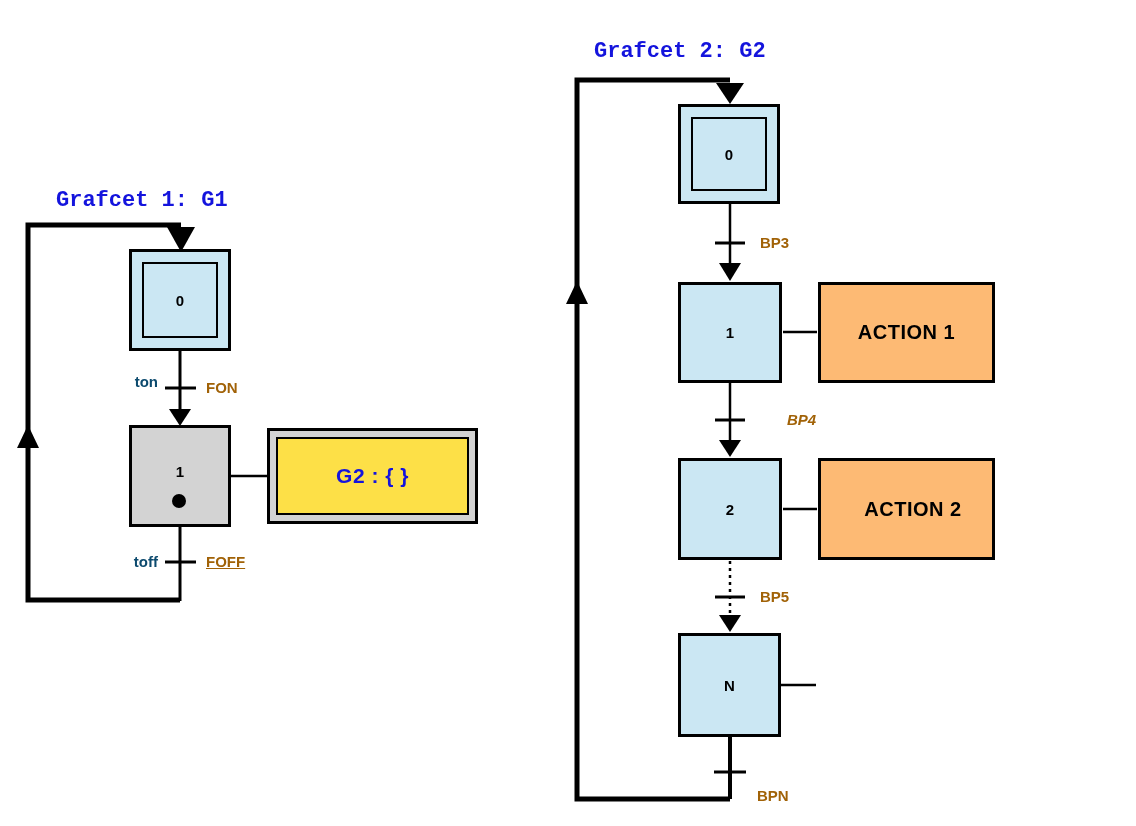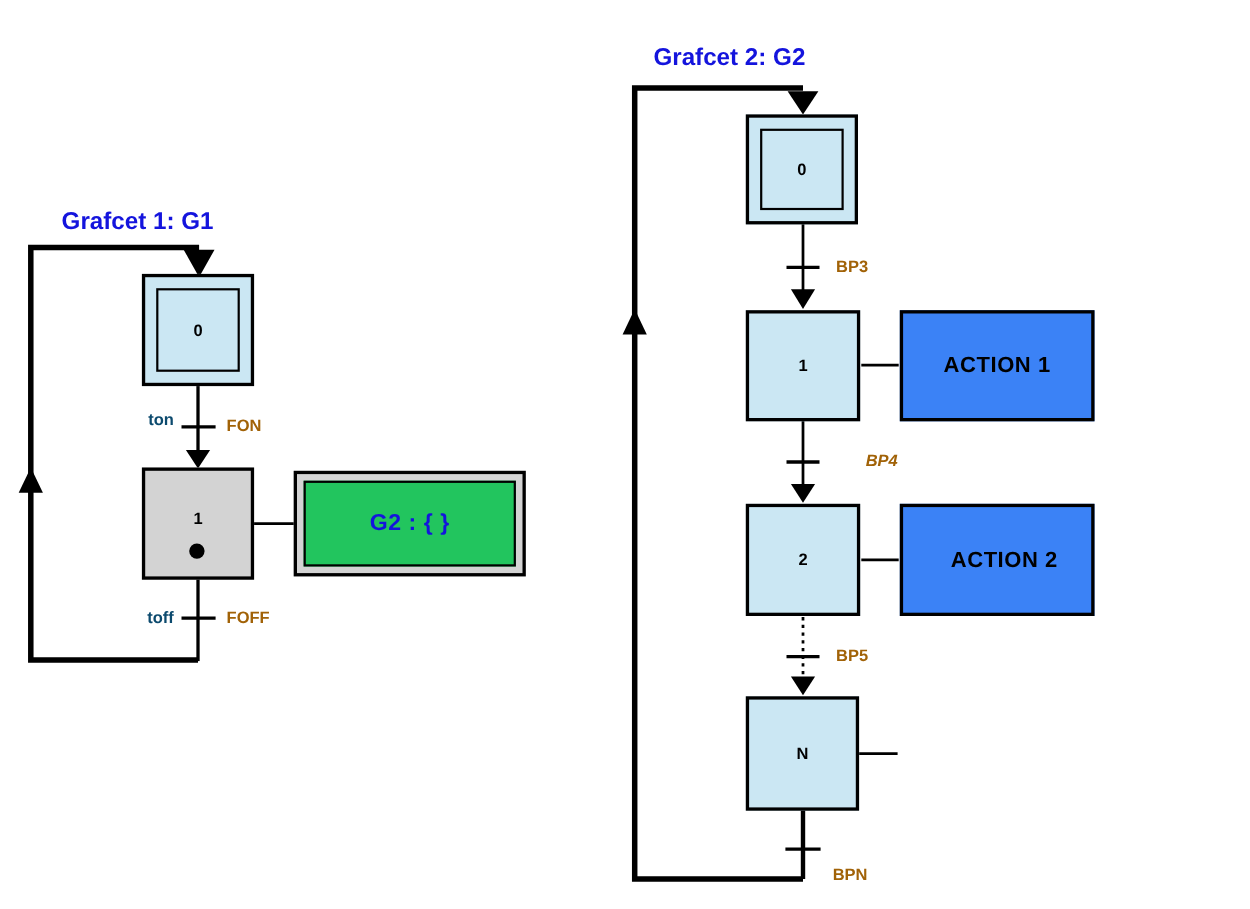--- a/index.html
+++ b/index.html
@@ -1,37 +1,37 @@
 <!DOCTYPE html>
 <html><head>
 <meta charset="utf-8">
 <style>
   html, body { margin: 0; padding: 0; background: #ffffff; }
   body { font-family: "Liberation Sans", sans-serif; }
   .canvas { position: relative; width: 1136px; height: 826px; background: #ffffff; overflow: hidden; }
   .svg-layer { position: absolute; left: 0; top: 0; }
 
-  .title { position: absolute; font-weight: bold; font-size: 22px; color: #1414dd; white-space: nowrap; }
+  .title { position: absolute; font-weight: bold; font-size: 22px; color: #1414dd; white-space: nowrap; font-family: Liberation Mono, monospace; }
 
   .step { position: absolute; box-sizing: border-box; border: 3px solid #000;
           display: flex; align-items: center; justify-content: center;
           font-weight: bold; font-size: 15px; color: #000; }
   .step-blue { background: #cbe7f3; }
   .step-gray { background: #d3d3d3; }
 
   .inner-sq { box-sizing: border-box; border: 2px solid #000; width: 76px; height: 74px;
               display: flex; align-items: center; justify-content: center;
               font-weight: bold; font-size: 15px; }
 
-  .action { position: absolute; box-sizing: border-box; border: 3px solid #000; background: #3b82f6;
+  .action { position: absolute; box-sizing: border-box; border: 3px solid #000; background: #fdba74;
             display: flex; align-items: center; justify-content: center;
             font-weight: bold; font-size: 20px; color: #000; letter-spacing: 0.5px; }
 
   .action-double { background: #d3d3d3; padding: 6px; }
-  .action-double .inner-rect { box-sizing: border-box; border: 2px solid #000; background: #22c55e;
+  .action-double .inner-rect { box-sizing: border-box; border: 2px solid #000; background: #fde047;
             width: 100%; height: 100%; display: flex; align-items: center; justify-content: center;
             color: #1414dd; font-size: 21px; }
 
   .tlabel { position: absolute; font-weight: bold; font-size: 15px; line-height: 18px; color: #a16207; white-space: nowrap; }
   .rlabel { position: absolute; font-weight: bold; font-size: 15px; line-height: 18px; color: #0c4a6e;
             white-space: nowrap; text-align: right; }
 
   .step-rel { position: relative; }
   .step-num-top { position: absolute; left: 0; right: 0; top: 35px; text-align: center; }
   .token { position: absolute; left: 50%; top: 66px; width: 14px; height: 14px; margin-left: -8px;
@@ -98,21 +98,21 @@
     <span class="token"></span>
   </div>
 
   <div class="action action-double" style="left:267px; top:428px; width:211px; height:96px;">
     <div class="inner-rect">
       <span>G2 : { }</span>
     </div>
   </div>
 
   <div class="rlabel" style="left:108px; top:553px; width:50px;">toff</div>
-  <div class="tlabel" style="left:206px; top:553px;">FOFF</div>
+  <div class="tlabel" style="left:206px; top:553px;text-decoration:underline;">FOFF</div>
 
   <div class="title" style="left:594px; top:39px;">Grafcet 2: G2</div>
 
   <div class="step step-blue" style="left:678px; top:104px; width:102px; height:100px;">
     <div class="inner-sq">
       <span>0</span>
     </div>
   </div>
 
   <div class="tlabel" style="left:760px; top:234px;">BP3</div>

